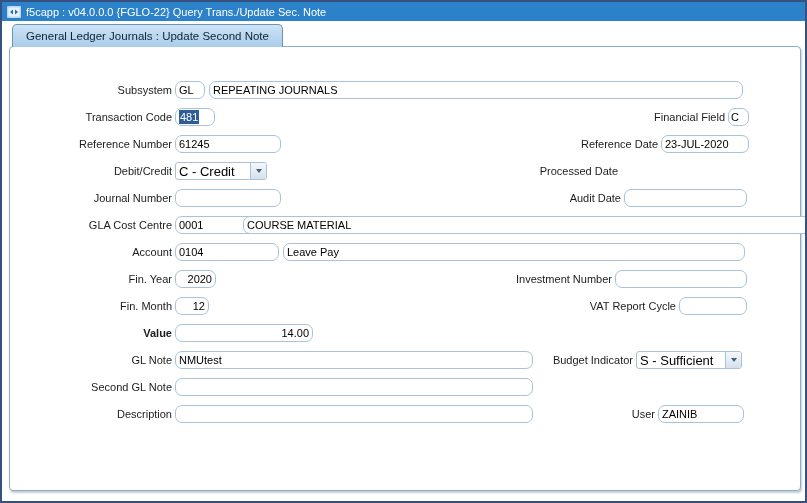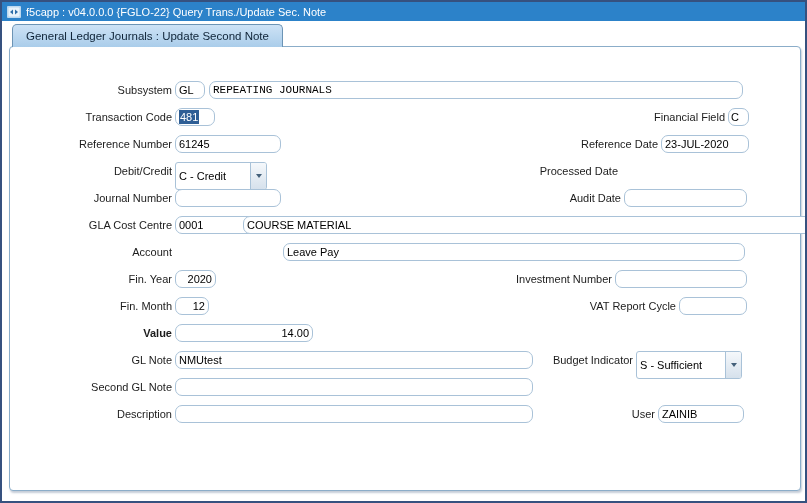--- a/index.html
+++ b/index.html
@@ -29,22 +29,22 @@
   .lbl.bold { font-weight:bold; }
 
   .fld { position:absolute; height:18px; border:1px solid #a9c2d8; border-radius:7px;
          background:#ffffff; font-family:"Liberation Sans", sans-serif; font-size:11px;
          color:#000000; padding:0 3px; z-index:3; }
   .num { text-align:right; }
 
   .selfld { display:flex; align-items:center; }
   .hl { background:#2e5e95; color:#ffffff; padding:0 1px; line-height:14px; }
 
-  .combo { position:absolute; height:28px; border:1px solid #a9c2d8; border-radius:3px;
-           background:#ffffff; display:flex; align-items:stretch; font-size:11px; z-index:3;
+  .combo { position:absolute; height:18px; border:1px solid #a9c2d8; border-radius:3px;
+           background:#ffffff; display:flex; align-items:stretch; font-size:13px; z-index:3;
            overflow:hidden; }
   .combo-text { flex:1; padding-left:3px; display:flex; align-items:center; white-space:nowrap; }
   .combo-btn { width:16px; border-left:1px solid #a9c2d8;
                background:linear-gradient(#f5f8fb,#d6e1ec); display:flex;
                align-items:center; justify-content:center; cursor:default; }
   .tri { width:0; height:0; border-left:3.5px solid transparent;
          border-right:3.5px solid transparent; border-top:4px solid #44607a; }
 </style>
 </head>
 <body>
@@ -62,21 +62,21 @@
   </div>
 
   <div class="tab">
     <span>General Ledger Journals : Update Second Note</span>
   </div>
 
   <div class="panel"></div>
 
   <div class="lbl" style="left:10px; top:79px;">Subsystem</div>
   <input class="fld" style="left: 173px; top: 79px; width: 30px;" value="GL">
-  <input class="fld" style="left: 207px; top: 79px; width: 534px; font-family: Liberation Mono, monospace;" value="REPEATING JOURNALS">
+  <input class="fld" style="left: 207px; top: 79px; width: 534px;" value="REPEATING JOURNALS">
 
   <div class="lbl" style="left:10px; top:106px;">Transaction Code</div>
   <div class="fld selfld" style="left:173px; top:106px; width:40px;">
     <span class="hl">481</span>
   </div>
   <div class="lbl" style="left:563px; top:106px;">Financial Field</div>
   <input class="fld" style="left: 726px; top: 106px; width: 21px; padding: 0px 2px;" value="C">
 
   <div class="lbl" style="left:10px; top:133px;">Reference Number</div>
   <input class="fld" style="left: 173px; top: 133px; width: 106px;" value="61245">
@@ -95,20 +95,21 @@
   <div class="lbl" style="left:10px; top:187px;">Journal Number</div>
   <input class="fld" style="left: 173px; top: 187px; width: 106px;" value="">
   <div class="lbl" style="left:459px; top:187px;">Audit Date</div>
   <input class="fld" style="left: 622px; top: 187px; width: 123px;" value="">
 
   <div class="lbl" style="left:10px; top:214px;">GLA Cost Centre</div>
   <input class="fld" style="left: 173px; top: 214px; width: 81px;" value="0001">
   <input class="fld" style="left: 241px; top: 214px; width: 578px;" value="COURSE MATERIAL">
 
   <div class="lbl" style="left:10px; top:241px;">Account</div>
+  <input class="fld" style="left: 173px; top: 241px; width: 104px;" value="0104">
   <input class="fld" style="left: 281px; top: 241px; width: 462px;" value="Leave Pay">
 
   <div class="lbl" style="left:10px; top:268px;">Fin. Year</div>
   <input class="fld num" style="left: 173px; top: 268px; width: 41px;" value="2020">
   <div class="lbl" style="left:450px; top:268px;">Investment Number</div>
   <input class="fld" style="left: 613px; top: 268px; width: 132px;" value="">
 
   <div class="lbl" style="left:10px; top:295px;">Fin. Month</div>
   <input class="fld num" style="left: 173px; top: 295px; width: 34px;" value="12">
   <div class="lbl" style="left:514px; top:295px;">VAT Report Cycle</div>

